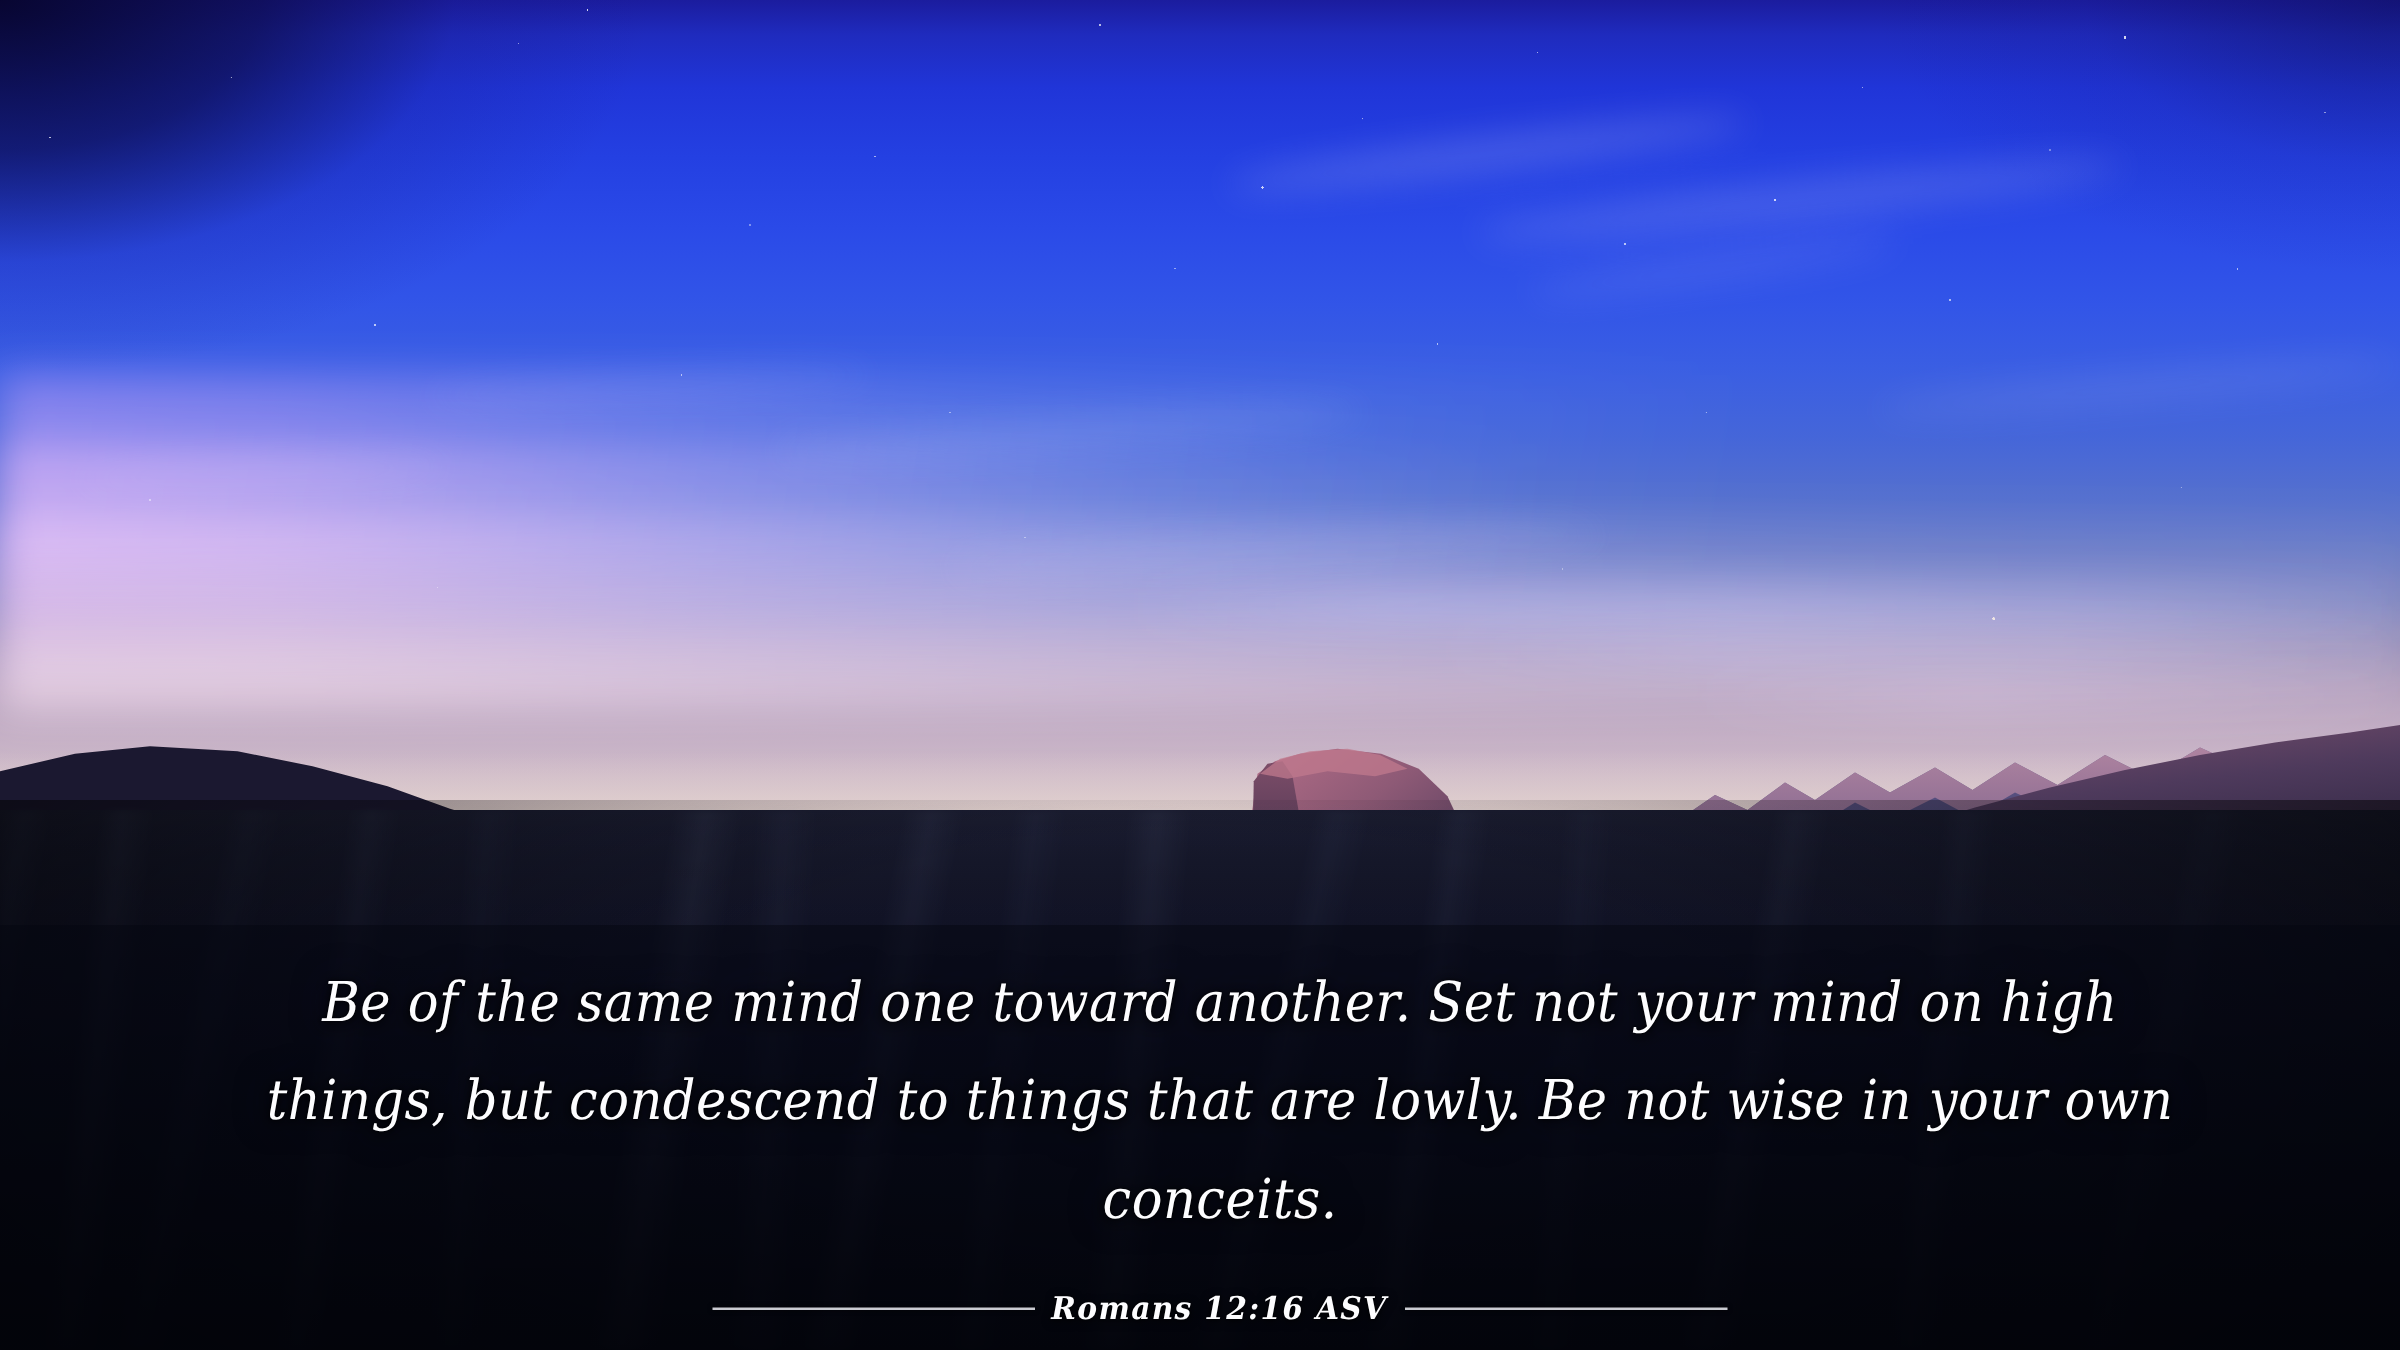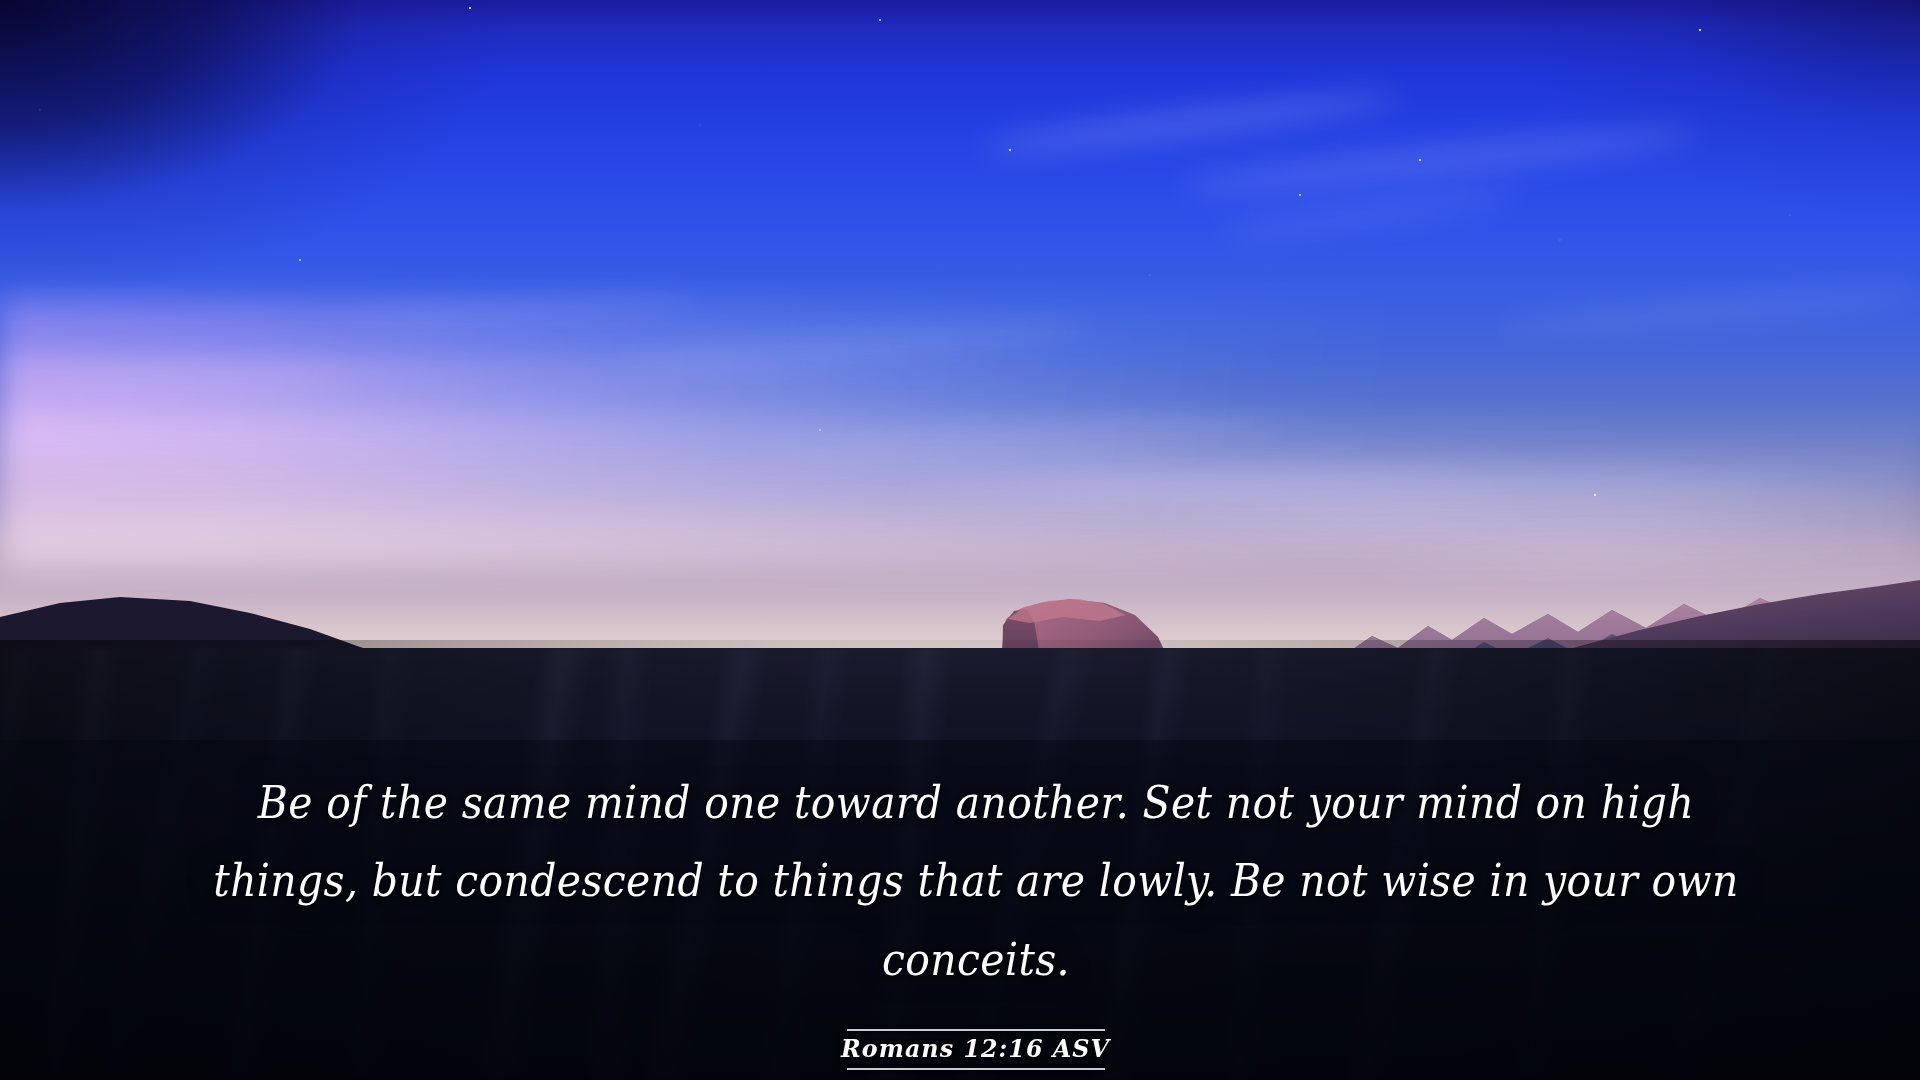--- a/index.html
+++ b/index.html
@@ -178,21 +178,21 @@
     line-height:1.78;
     letter-spacing:.4px;
     text-shadow:
       0 0 3px rgba(0,0,0,.85),
       0 2px 10px rgba(0,0,0,.9),
       0 0 28px rgba(10,14,40,.8);
     transform:scaleX(0.93);
   }
   .citation-wrap {
     margin-top:30px;
-    display:flex; flex-direction:column; align-items:center;
+    display:flex; flex-direction:row; align-items:center;
   }
   .cite-rule {
     width:258px; height:2px;
     background:rgba(245,246,252,.82);
     box-shadow:0 0 4px rgba(0,0,0,.8);
   }
   .citation {
     color:#fdfdff;
     font-family:"DejaVu Serif", serif;
     font-style:italic;

